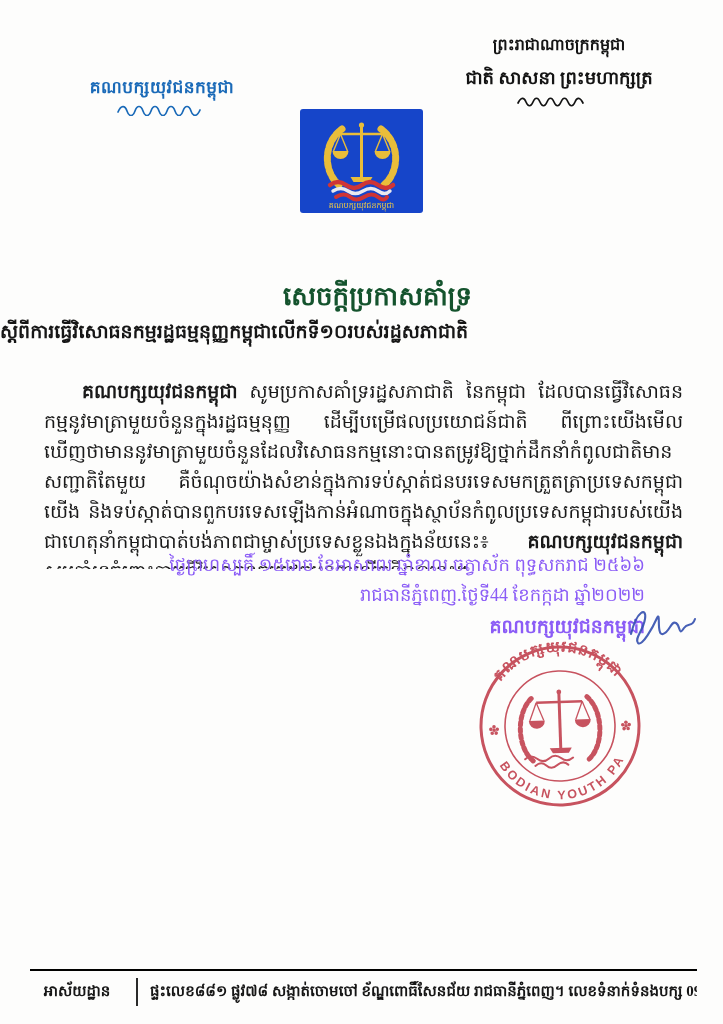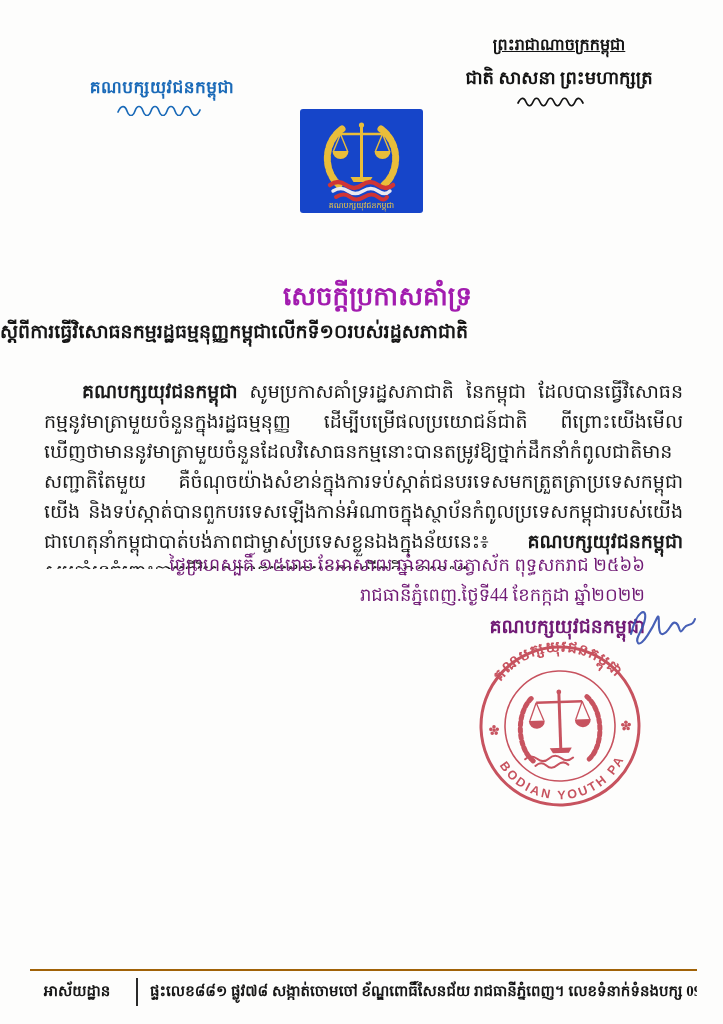--- a/index.html
+++ b/index.html
@@ -8,42 +8,42 @@
     background:#fdfdfc;overflow:hidden;
     font-family:"Liberation Serif", serif;color:#1a1a1a;
   }
   
   .party-block{position:absolute;left:34px;top:76px;width:256px;text-align:center;color:#1a6ab8;}
   .party-name{font-size:17px;font-weight:bold;letter-spacing:.5px;}
   .party-motto{font-size:15px;font-style:italic;margin-top:5px;}
   .flourish{margin-top:3px;line-height:0;}
   
   .kingdom-block{position:absolute;right:14px;top:34px;width:300px;text-align:center;color:#141414;}
-  .kingdom-line1{font-size:16px;font-weight:bold;text-decoration:underline;}
+  .kingdom-line1{font-size:16px;font-weight:bold;}
   .kingdom-line2{font-size:18px;font-weight:bold;margin-top:8px;}
   
   .logo{position:absolute;left:300px;top:109px;line-height:0;}
   
-  .doc-title{position:absolute;left:0;right:0;top:280px;text-align:center;font-size:26px;font-weight:bold;color:#a21caf;margin-left:32px;}
+  .doc-title{position:absolute;left:0;right:0;top:280px;text-align:center;font-size:26px;font-weight:bold;color:#14532d;margin-left:32px;}
   .doc-subtitle{position:absolute;left:0;right:0;top:319px;text-align:left;font-size:19px;font-weight:bold;color:#161616;}
   
   .body-text{
     position:absolute;left:44px;right:40px;top:358px;height:192px;overflow:hidden;
     font-size:19px;line-height:30px;text-align:justify;text-indent:38px;color:#191919;
   }
   .body-text b{font-weight:bold;}
   
-  .date-block{position:absolute;right:78px;top:550px;width:580px;text-align:right;font-size:18px;line-height:30px;color:#701a75;}
+  .date-block{position:absolute;right:78px;top:550px;width:580px;text-align:right;font-size:18px;line-height:30px;color:#8b5cf6;}
   .signatory{font-weight:bold;font-size:19px;margin-top:2px;}
   .signature{position:absolute;left:626px;top:598px;line-height:0;}
   
   .seal{position:absolute;left:476px;top:642px;line-height:0;transform:rotate(-2deg);opacity:.9;}
   
   .footer{
-    position:absolute;left:30px;right:26px;top:969px;border-top:2px solid #a16207;
+    position:absolute;left:30px;right:26px;top:969px;border-top:2px solid #000000;
     display:flex;align-items:center;padding-top:7px;color:#161616;
   }
   .footer-label{font-size:15px;font-weight:bold;width:94px;text-align:center;flex:none;}
   .footer-div{width:2px;height:28px;background:#2a2a2a;margin:0 12px;flex:none;}
   .footer-address{font-size:15px;font-weight:bold;white-space:nowrap;overflow:hidden;}
 </style>
 </head>
 <body>
 
 <div class="page">

